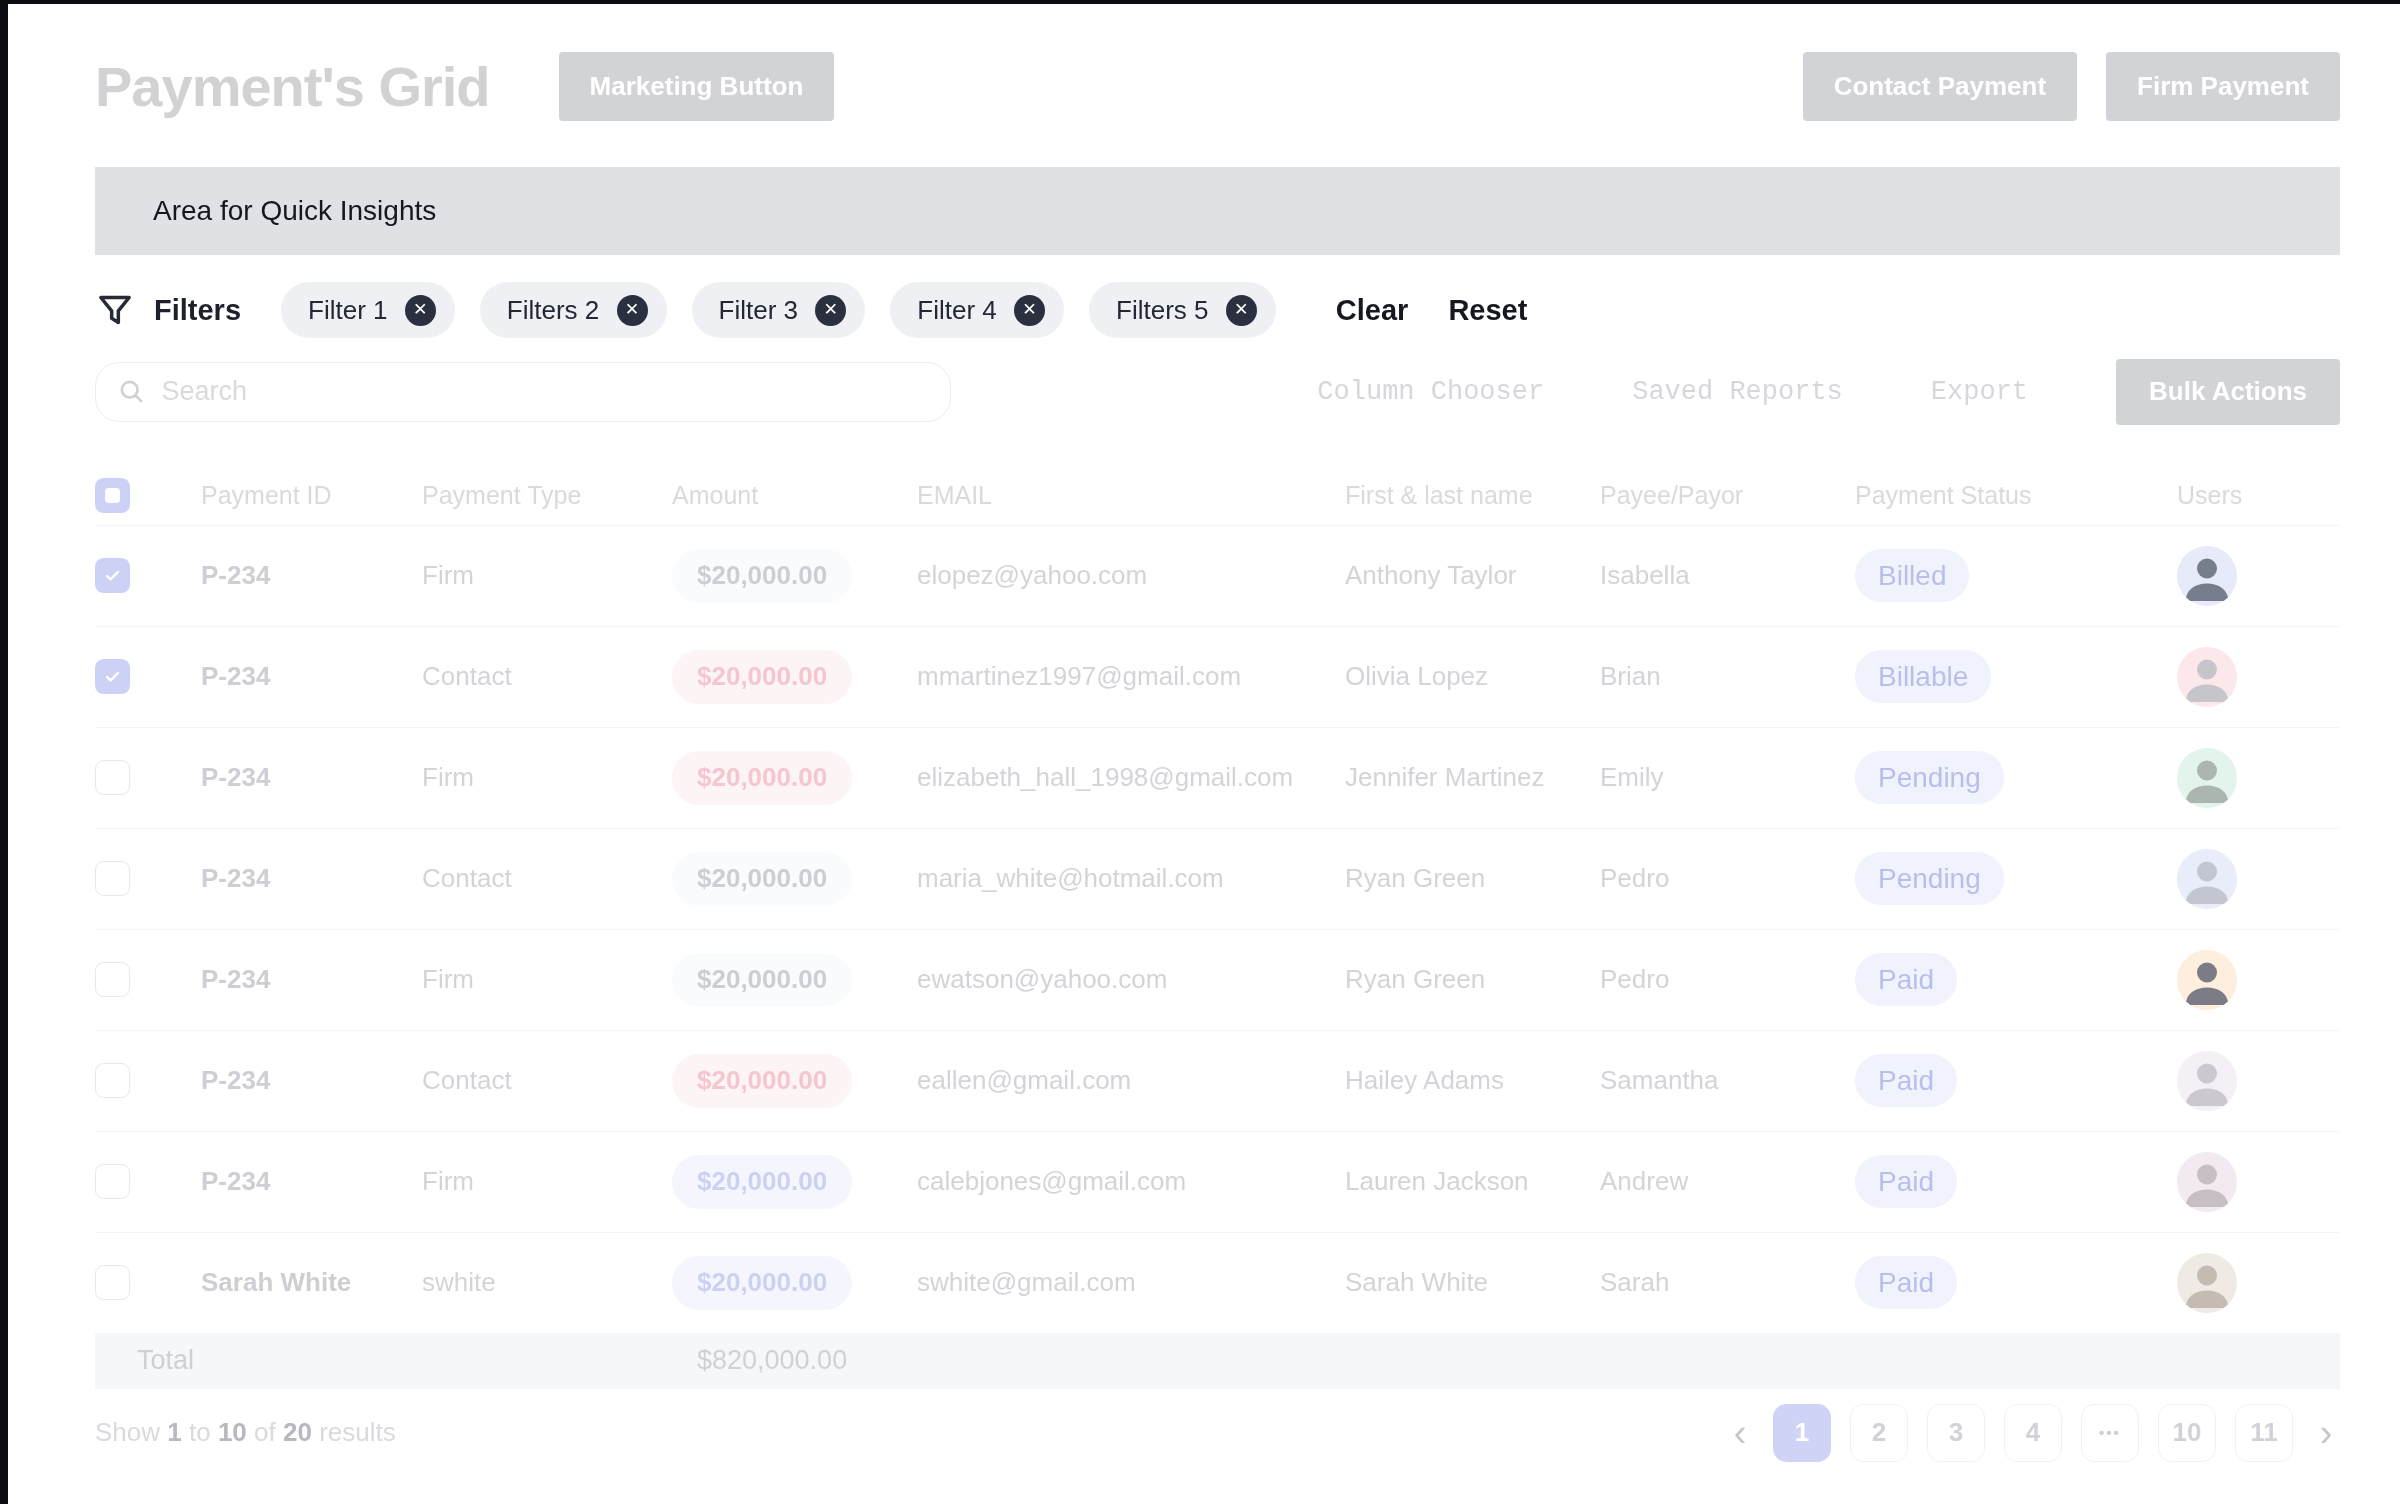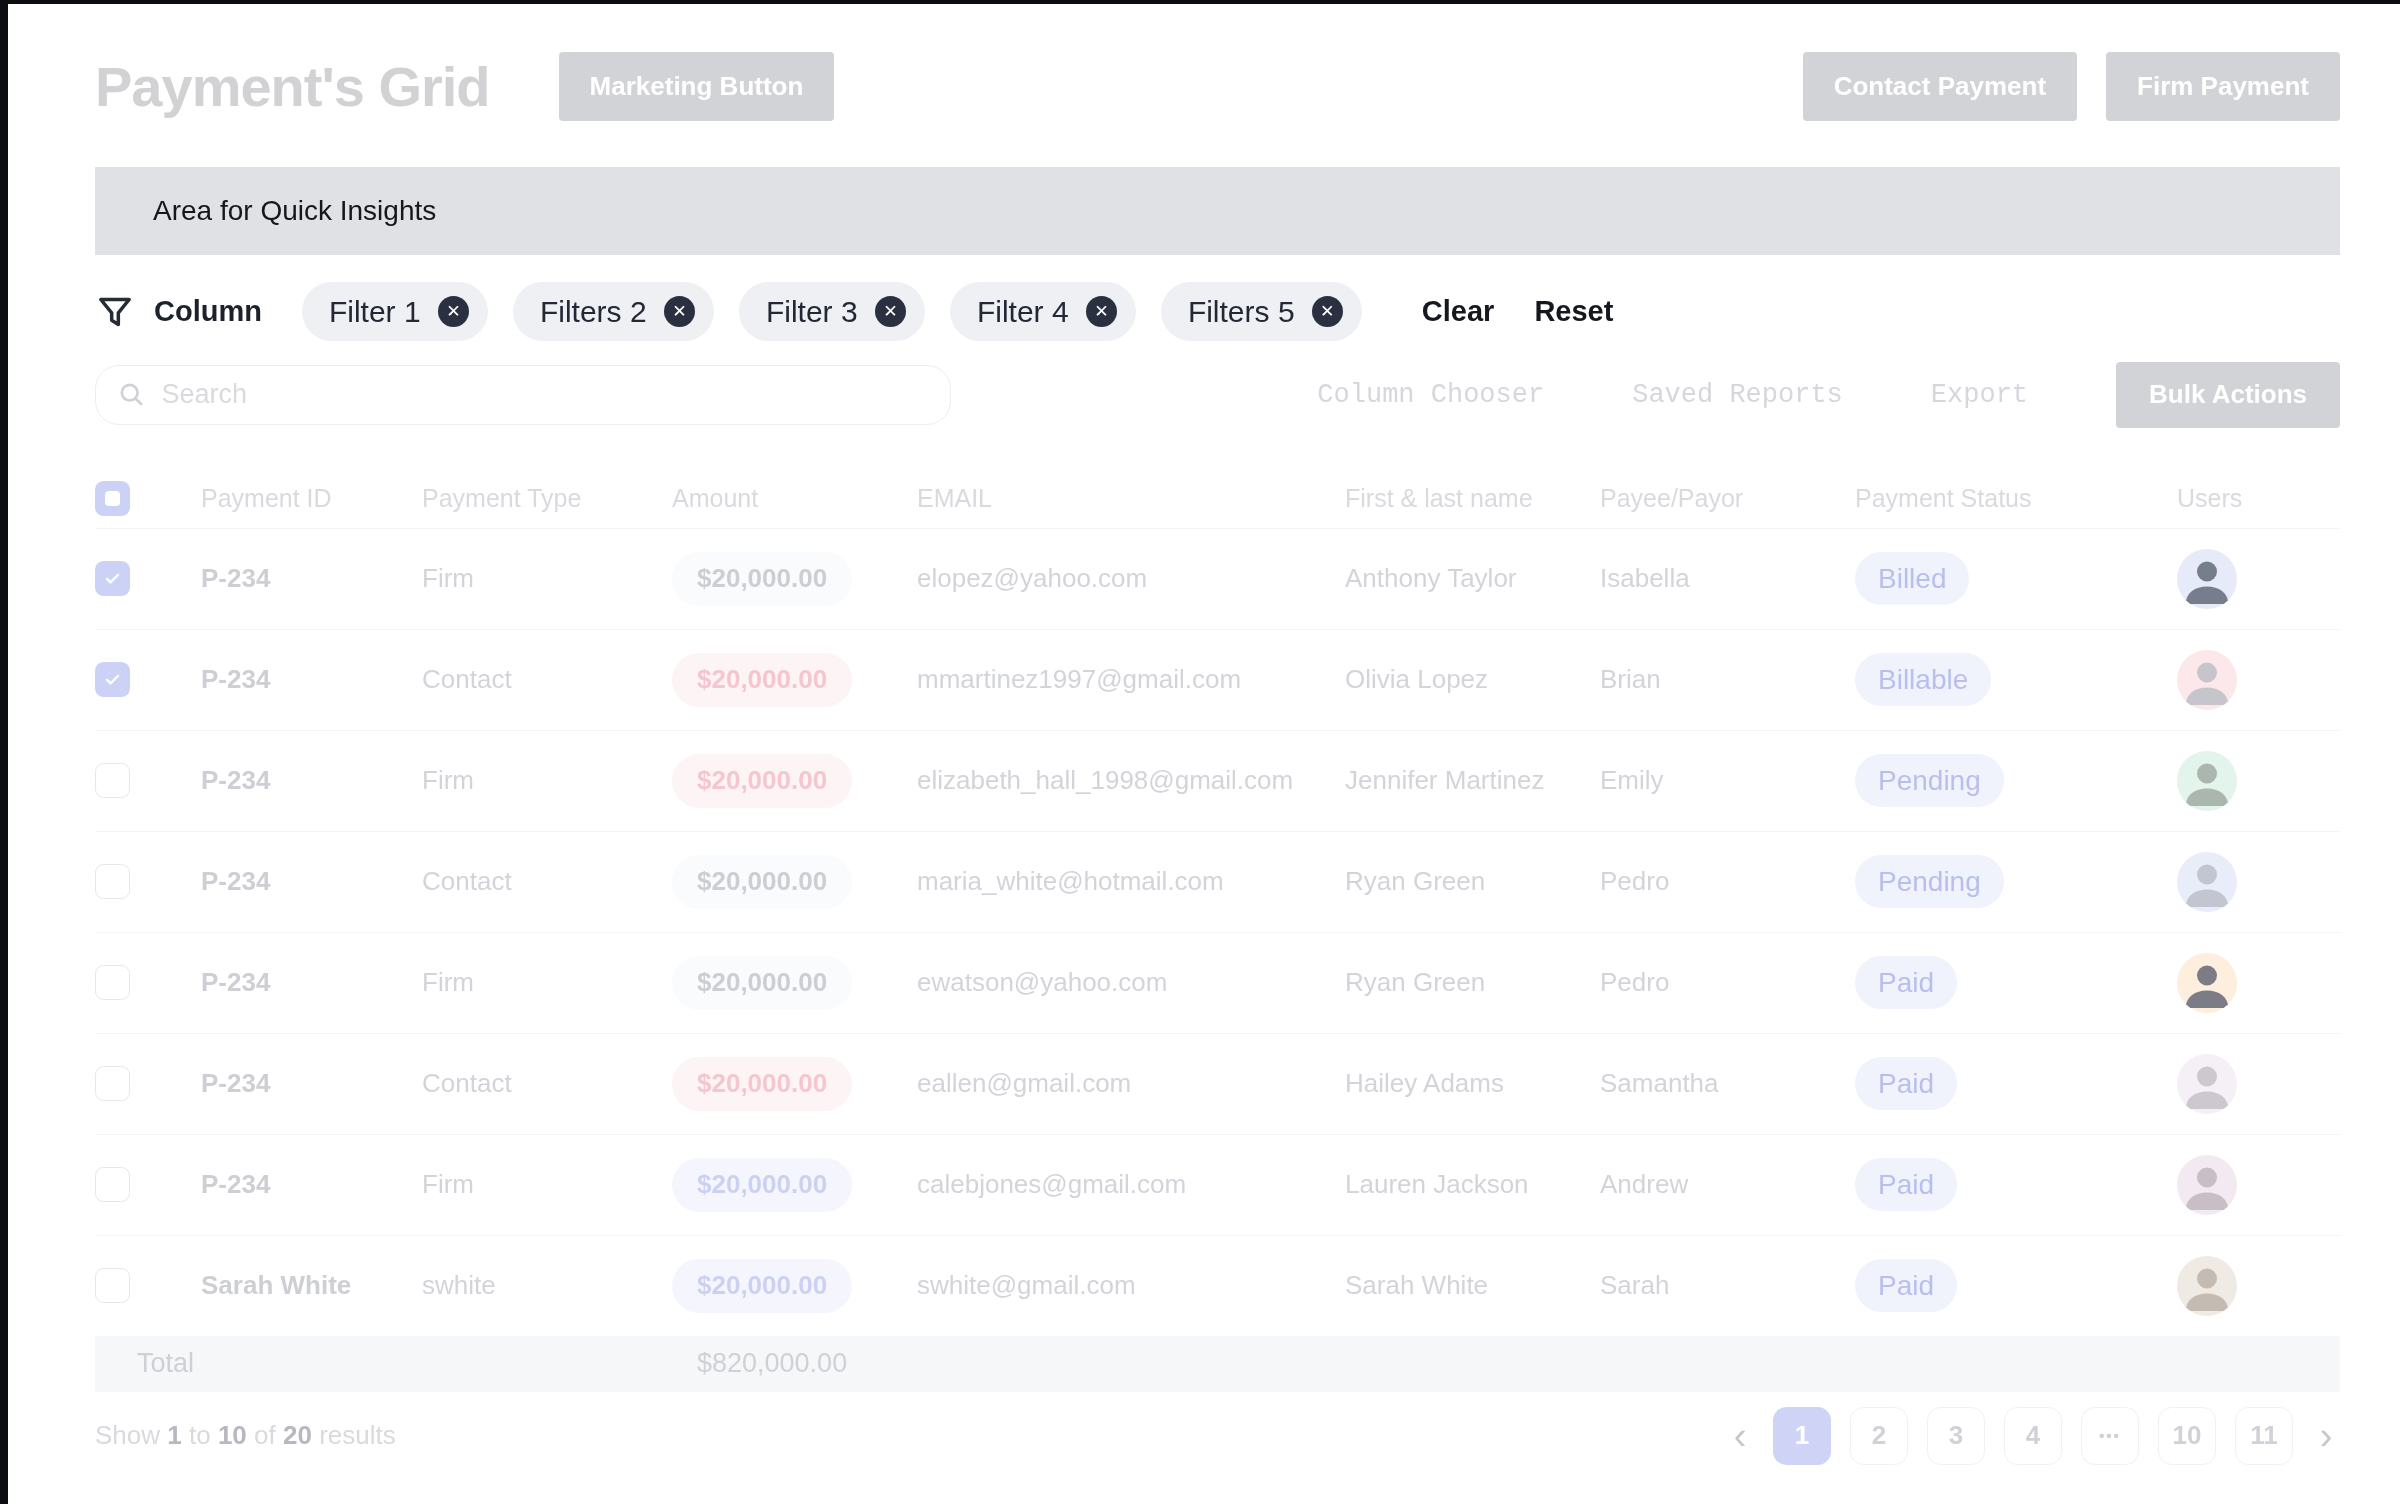--- a/index.html
+++ b/index.html
@@ -23,21 +23,21 @@
             align-items:center; padding-left:58px; }
   .banner span { font-size:28px; font-weight:500; color:#15171d; }
 
   
   .filters { margin-top:27px; display:flex; align-items:center; }
   .funnel { width:40px; height:40px; flex:0 0 auto; }
   .filters-label { font-size:29px; font-weight:600; color:#1d212c; margin-left:19px; }
   .chips { display:flex; gap:25px; margin-left:40px; }
   .chip { display:flex; align-items:center; gap:17.3px; background:#eff0f3; border:none;
           border-radius:960px; padding:12.5px 19px 12.5px 27px; cursor:pointer; font-family:inherit; }
-  .chip-label { font-size:30px; color:#232836; }
+  .chip-label { font-size:26px; color:#232836; }
   .chip-x { width:31px; height:31px; border-radius:50%; background:#2b3040; color:#fff;
             display:flex; align-items:center; justify-content:center; font-size:17.3px;
             font-weight:700; line-height:1; }
   .clear { margin-left:60px; } .reset { margin-left:40px; }
   .link-dark { font-size:29px; font-weight:600; color:#15181f; background:none; border:none;
                cursor:pointer; font-family:inherit; }
 
   
   .search-row { margin-top:21px; display:flex; align-items:center; }
   .search-box { width:856px; height:60px; border:1.9px solid #ededf1; border-radius:24px;
@@ -108,21 +108,21 @@
   </div>
 
   <div class="banner">
     <span>Area for Quick Insights</span>
   </div>
 
   <div class="filters">
     <svg class="funnel" viewBox="0 0 24 24" fill="none" stroke="#262b36" stroke-width="2.1" stroke-linejoin="round">
       <path d="M3.5 4.5h17l-6.5 8v7l-4-2.5v-4.5l-6.5-8z"></path>
     </svg>
-    <span class="filters-label">Column</span>
+    <span class="filters-label">Filters</span>
     <div class="chips" id="chips">
   <button class="chip">
     <span class="chip-label">Filter 1</span>
     <span class="chip-x">✕</span>
   </button>
   <button class="chip">
     <span class="chip-label">Filters 2</span>
     <span class="chip-x">✕</span>
   </button>
   <button class="chip">

